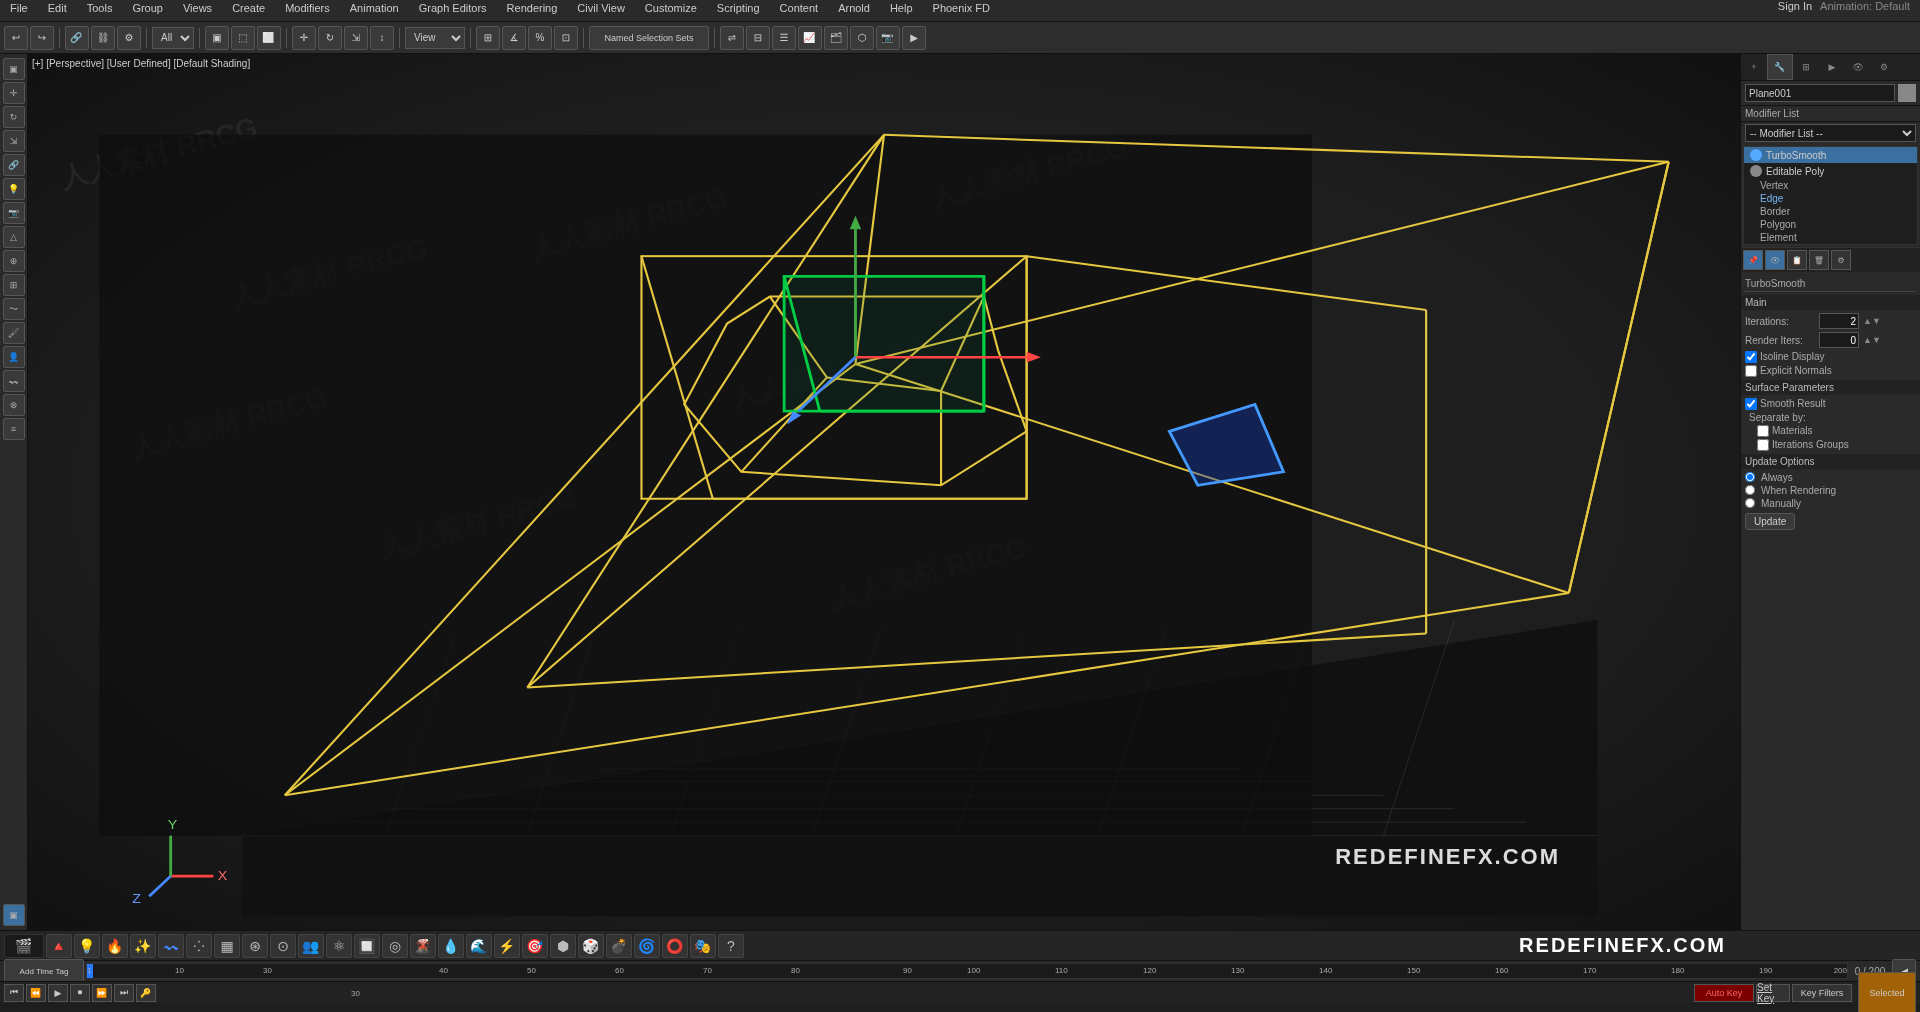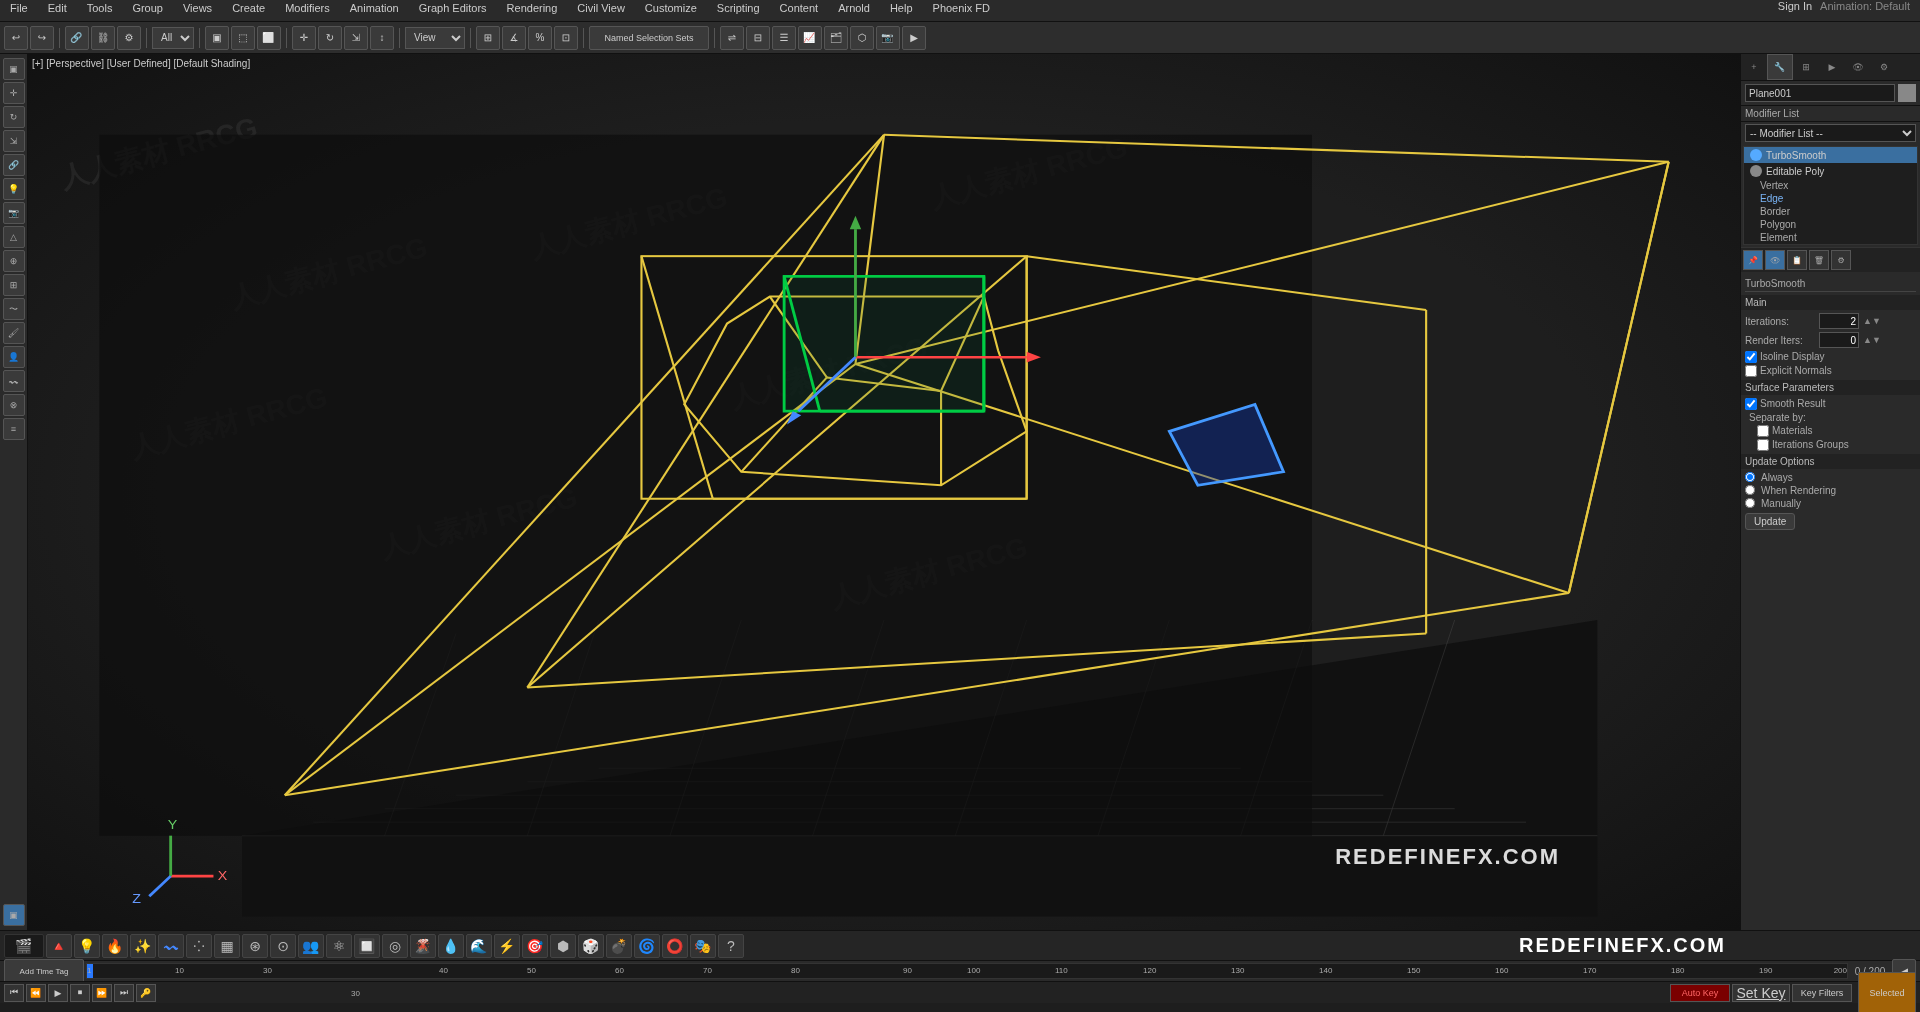--- a/index.html
+++ b/index.html
@@ -550,20 +550,20 @@
     <div class="anim-btn">⏮</div>
     <div class="anim-btn">⏪</div>
     <div class="anim-btn">▶</div>
     <div class="anim-btn">⏹</div>
     <div class="anim-btn">⏩</div>
     <div class="anim-btn">⏭</div>
     <div class="anim-btn">🔑</div>
     <div style="flex:1;"></div>
 
     <div class="anim-btn" style="width:60px;background:#7a0000;color:#ff6666;font-size:9px;">Auto Key</div>
-    <div class="anim-btn" style="width:58px;font-size:14px;text-decoration:underline;">Set Key</div>
+    <div class="anim-btn" style="width:34px;font-size:10px;text-decoration:underline;">Set Key</div>
     <div class="anim-btn" style="width:60px;font-size:9px;">Key Filters</div>
 
     <div style="width:58px;height:42px;background:#a16207;border:1px solid #555;display:flex;align-items:center;justify-content:center;flex-direction:column;margin-left:4px;font-size:9px;color:#ccc;position:relative;">
       <span>Selected</span>
     </div>
   </div>
 </div>
 
 </body></html>

